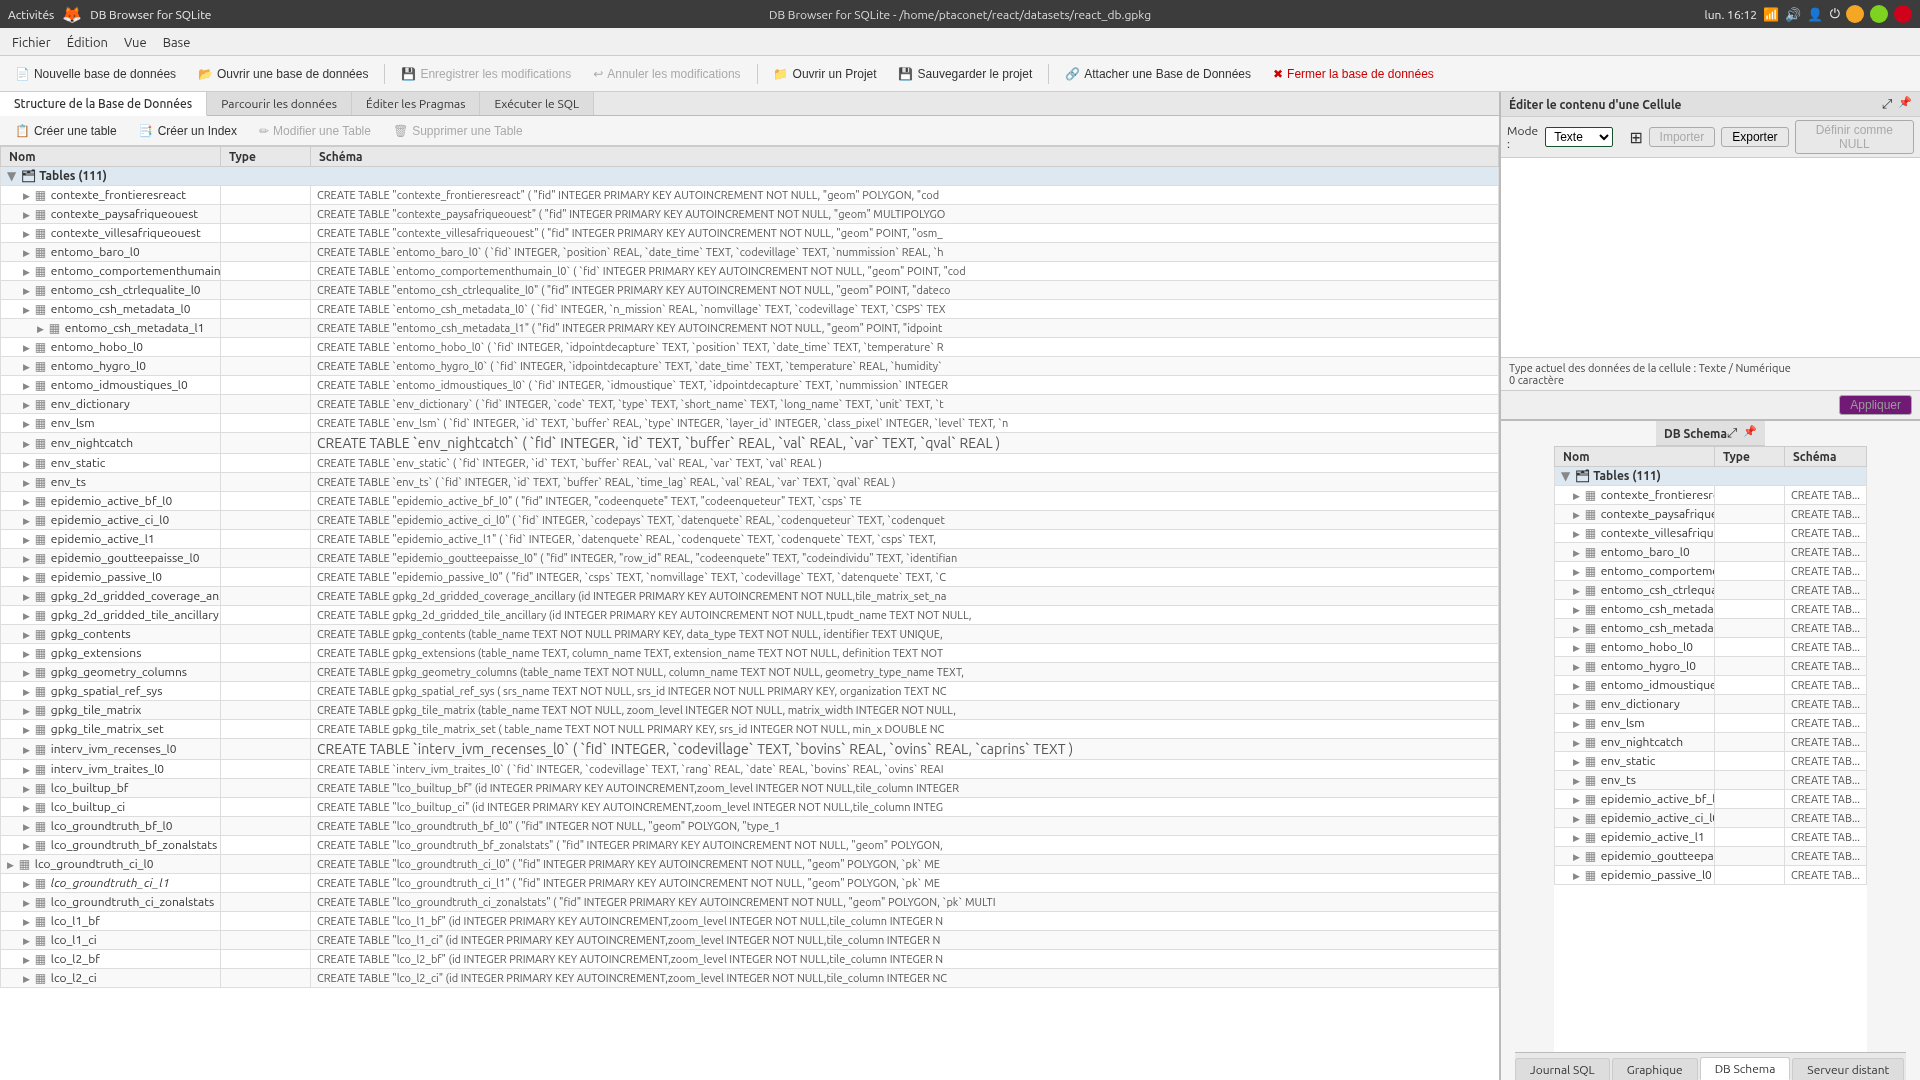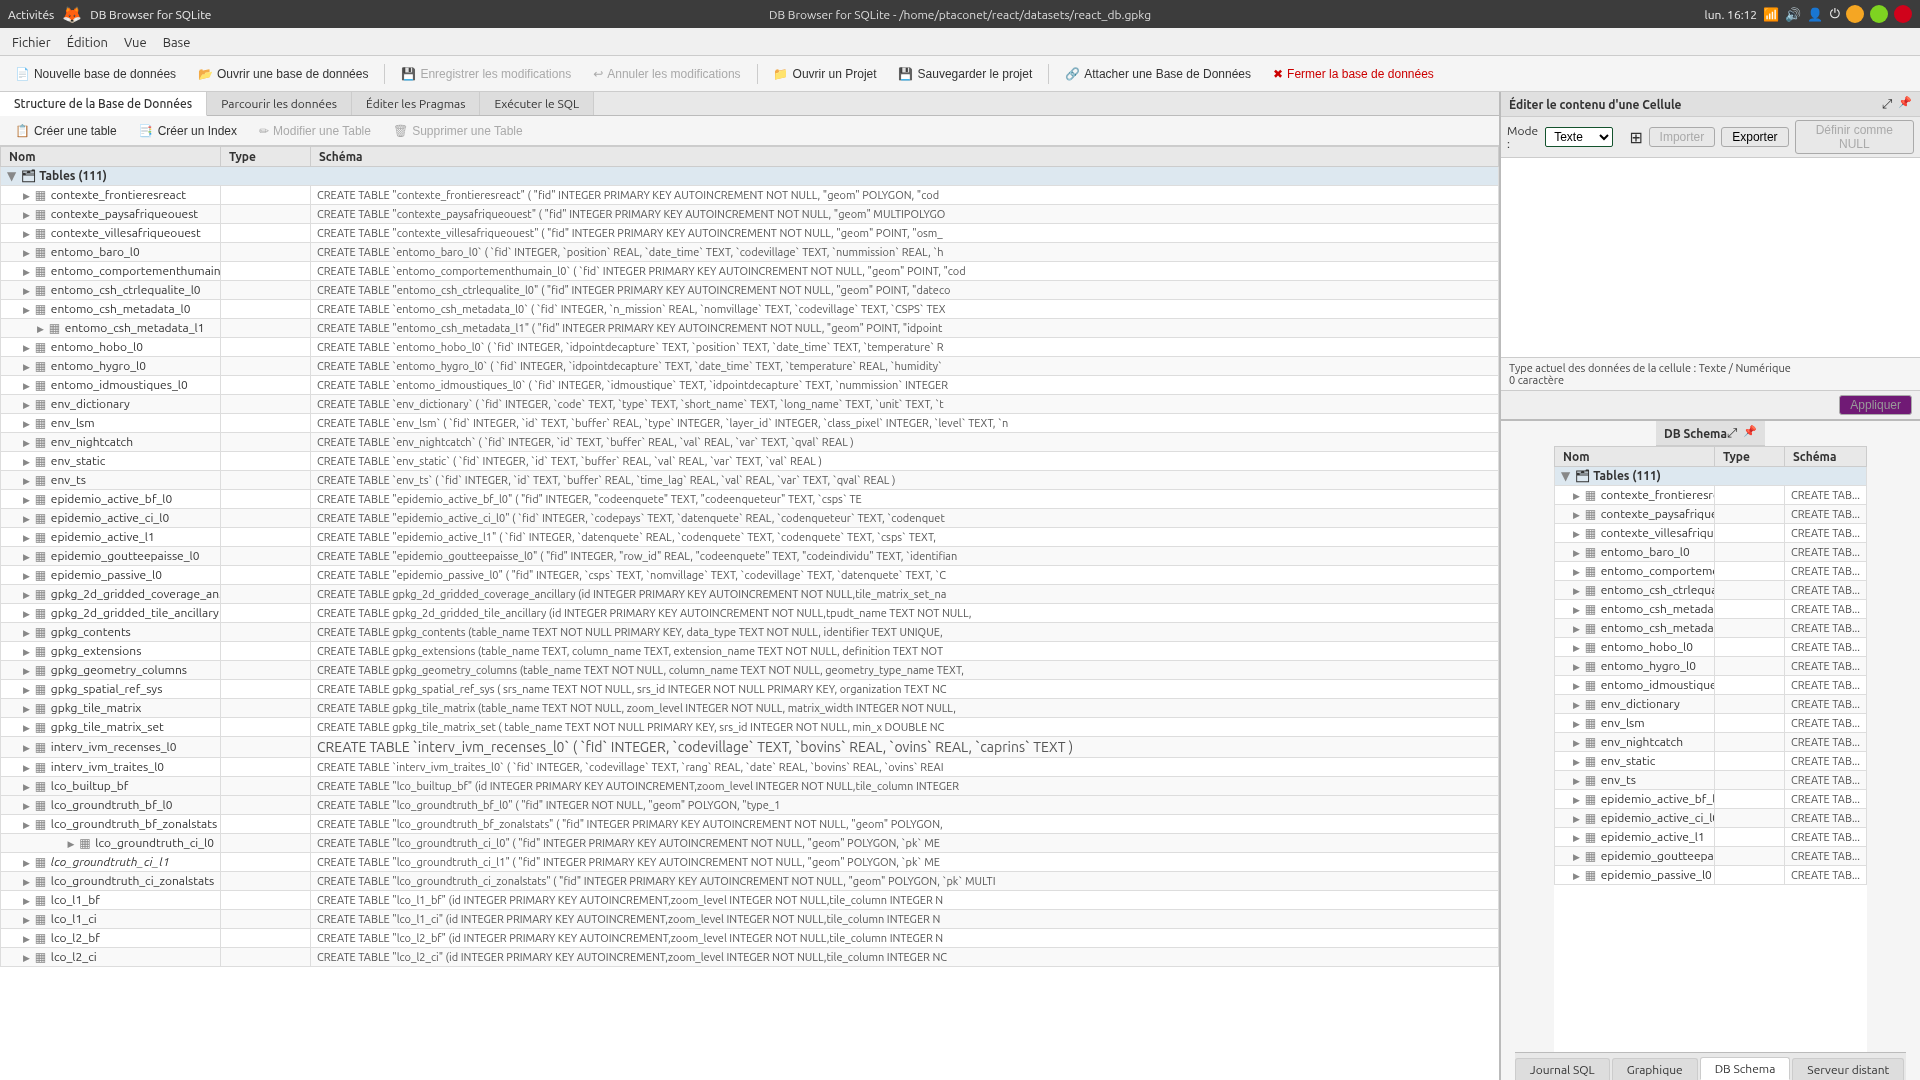--- a/index.html
+++ b/index.html
@@ -310,21 +310,21 @@
     <td class="td-type" style="white-space:nowrap;overflow:hidden;max-width:90px;"></td>
     <td class="td-schema" style="white-space:nowrap;overflow:hidden;max-width:700px;font-size:11px;color:#555;">CREATE TABLE `env_lsm` ( `fid` INTEGER, `id` TEXT, `buffer` REAL, `type` INTEGER, `layer_id` INTEGER, `class_pixel` INTEGER, `level` TEXT, `n</td>
   </tr>
               <tr style="background: rgb(249, 249, 249);">
     <td class="td-name" style="padding-left:22px; white-space:nowrap; overflow:hidden; max-width:220px;">
       <span style="color:#888;margin-right:2px;font-size:9px;">▶</span>
       <span style="color:#888;margin-right:2px;">▦</span>
       <span>env_nightcatch</span>
     </td>
     <td class="td-type" style="white-space:nowrap;overflow:hidden;max-width:90px;"></td>
-    <td class="td-schema" style="white-space:nowrap;overflow:hidden;max-width:700px;font-size:11px;color:#555;margin-left:8px;">CREATE TABLE `env_nightcatch` ( `fid` INTEGER, `id` TEXT, `buffer` REAL, `val` REAL, `var` TEXT, `qval` REAL )</td>
+    <td class="td-schema" style="white-space:nowrap;overflow:hidden;max-width:700px;font-size:14px;color:#555;margin-left:8px;">CREATE TABLE `env_nightcatch` ( `fid` INTEGER, `id` TEXT, `buffer` REAL, `val` REAL, `var` TEXT, `qval` REAL )</td>
   </tr>
               <tr style="background: rgb(255, 255, 255);">
     <td class="td-name" style="padding-left:22px; white-space:nowrap; overflow:hidden; max-width:220px;">
       <span style="color:#888;margin-right:2px;font-size:9px;">▶</span>
       <span style="color:#888;margin-right:2px;">▦</span>
       <span>env_static</span>
     </td>
     <td class="td-type" style="white-space:nowrap;overflow:hidden;max-width:90px;"></td>
     <td class="td-schema" style="white-space:nowrap;overflow:hidden;max-width:700px;font-size:11px;color:#555;">CREATE TABLE `env_static` ( `fid` INTEGER, `id` TEXT, `buffer` REAL, `val` REAL, `var` TEXT, `val` REAL )</td>
   </tr>
@@ -474,40 +474,49 @@
   </tr>
               <tr style="background: rgb(249, 249, 249);">
     <td class="td-name" style="padding-left:22px; white-space:nowrap; overflow:hidden; max-width:220px;">
       <span style="color:#888;margin-right:2px;font-size:9px;">▶</span>
       <span style="color:#888;margin-right:2px;">▦</span>
       <span>lco_builtup_bf</span>
     </td>
     <td class="td-type" style="white-space:nowrap;overflow:hidden;max-width:90px;"></td>
     <td class="td-schema" style="white-space:nowrap;overflow:hidden;max-width:700px;font-size:11px;color:#555;">CREATE TABLE "lco_builtup_bf" (id INTEGER PRIMARY KEY AUTOINCREMENT,zoom_level INTEGER NOT NULL,tile_column INTEGER</td>
   </tr>
+              <tr style="background: rgb(255, 255, 255);">
+    <td class="td-name" style="padding-left:22px; white-space:nowrap; overflow:hidden; max-width:220px;">
+      <span style="color:#888;margin-right:2px;font-size:9px;">▶</span>
+      <span style="color:#888;margin-right:2px;">▦</span>
+      <span>lco_builtup_ci</span>
+    </td>
+    <td class="td-type" style="white-space:nowrap;overflow:hidden;max-width:90px;"></td>
+    <td class="td-schema" style="white-space:nowrap;overflow:hidden;max-width:700px;font-size:11px;color:#555;">CREATE TABLE "lco_builtup_ci" (id INTEGER PRIMARY KEY AUTOINCREMENT,zoom_level INTEGER NOT NULL,tile_column INTEG</td>
+  </tr>
               <tr style="background: rgb(249, 249, 249);">
     <td class="td-name" style="padding-left:22px; white-space:nowrap; overflow:hidden; max-width:220px;">
       <span style="color:#888;margin-right:2px;font-size:9px;">▶</span>
       <span style="color:#888;margin-right:2px;">▦</span>
       <span>lco_groundtruth_bf_l0</span>
     </td>
     <td class="td-type" style="white-space:nowrap;overflow:hidden;max-width:90px;"></td>
     <td class="td-schema" style="white-space:nowrap;overflow:hidden;max-width:700px;font-size:11px;color:#555;">CREATE TABLE "lco_groundtruth_bf_l0" ( "fid" INTEGER NOT NULL, "geom" POLYGON, "type_1</td>
   </tr>
               <tr style="background: rgb(255, 255, 255);">
     <td class="td-name" style="padding-left:22px; white-space:nowrap; overflow:hidden; max-width:220px;">
       <span style="color:#888;margin-right:2px;font-size:9px;">▶</span>
       <span style="color:#888;margin-right:2px;">▦</span>
       <span>lco_groundtruth_bf_zonalstats</span>
     </td>
     <td class="td-type" style="white-space:nowrap;overflow:hidden;max-width:90px;"></td>
     <td class="td-schema" style="white-space:nowrap;overflow:hidden;max-width:700px;font-size:11px;color:#555;">CREATE TABLE "lco_groundtruth_bf_zonalstats" ( "fid" INTEGER PRIMARY KEY AUTOINCREMENT NOT NULL, "geom" POLYGON,</td>
   </tr>
               <tr style="background: rgb(249, 249, 249);">
-    <td class="td-name" style="white-space:nowrap; overflow:hidden; max-width:220px;text-align:right;">
+    <td class="td-name" style="white-space:nowrap; overflow:hidden; max-width:220px;">
       <span style="color:#888;margin-right:2px;font-size:9px;">▶</span>
       <span style="color:#888;margin-right:2px;">▦</span>
       <span>lco_groundtruth_ci_l0</span>
     </td>
     <td class="td-type" style="white-space:nowrap;overflow:hidden;max-width:90px;"></td>
     <td class="td-schema" style="white-space:nowrap;overflow:hidden;max-width:700px;font-size:11px;color:#555;">CREATE TABLE "lco_groundtruth_ci_l0" ( "fid" INTEGER PRIMARY KEY AUTOINCREMENT NOT NULL, "geom" POLYGON, `pk` ME</td>
   </tr>
               <tr style="background: rgb(255, 255, 255);">
     <td class="td-name" style="padding-left:22px; white-space:nowrap; overflow:hidden; max-width:220px;font-style:italic;">
       <span style="color:#888;margin-right:2px;font-size:9px;">▶</span>

